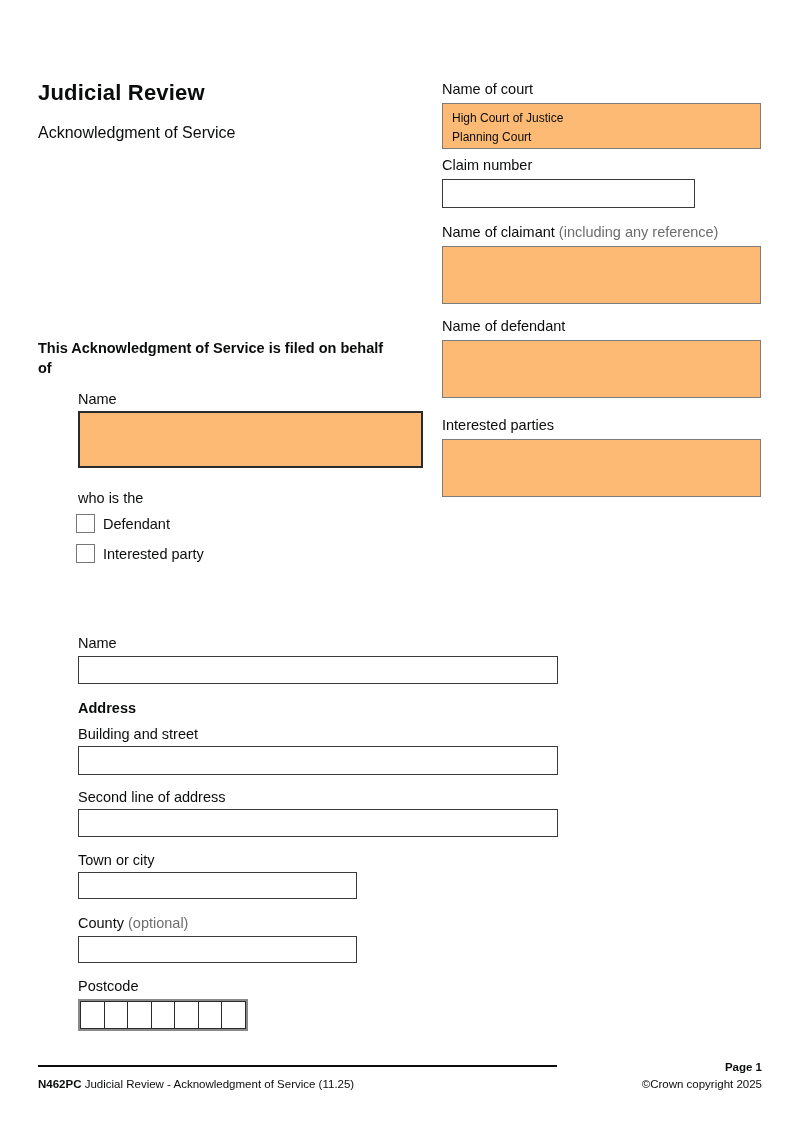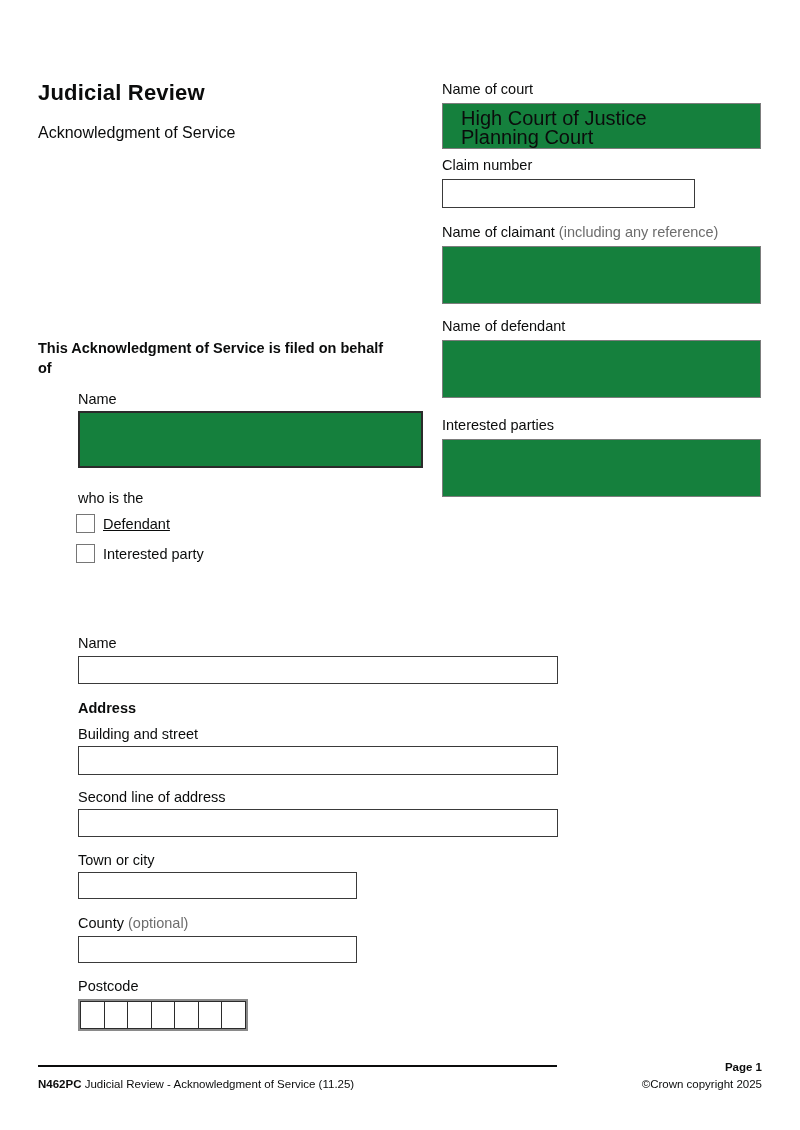--- a/index.html
+++ b/index.html
@@ -12,23 +12,23 @@
     color:#0b0c0c;
   }
   .abs { position:absolute; }
   .title { font-size:22px; font-weight:bold; letter-spacing:0.2px; }
   .subtitle { font-size:16px; font-weight:normal; }
   .label { font-size:14.5px; color:#0b0c0c; }
   .hint { color:#6d6d6d; }
   .bold-heading { font-size:14.5px; font-weight:bold; line-height:20px; }
   .bigbox {
     border:1.5px solid #7c7c7c;
-    background:#15803d;
-    font-size:20px; line-height:19px;
-    padding:5px 18px;
+    background:#fdba74;
+    font-size:12px; line-height:19px;
+    padding:5px 9px;
   }
   .bigbox.dark { border:2px solid #2b2b2b; }
   input.field {
     border:1.5px solid #3a3a3a;
     background:#fff;
     font-family:"Liberation Sans", sans-serif;
     font-size:14px;
     padding:2px 8px;
     outline:none;
     display:block;
@@ -83,21 +83,21 @@
   <div class="abs bigbox" style="left:442px; top:439px; width:319px; height:58px;"></div>
 
   <div class="abs bold-heading" style="left:38px; top:338px; width:350px;">This Acknowledgment of Service is filed on behalf of</div>
 
   <div class="abs label" style="left:78px; top:391px;">Name</div>
   <div class="abs bigbox dark" style="left:78px; top:411px; width:345px; height:57px;"></div>
 
   <div class="abs label" style="left:78px; top:490px;">who is the</div>
 
   <div class="abs checkbox" style="left:76px; top:514px;"></div>
-  <div class="abs label" style="left:103px; top:516px;text-decoration:underline;">Defendant</div>
+  <div class="abs label" style="left:103px; top:516px;">Defendant</div>
 
   <div class="abs checkbox" style="left:76px; top:544px;"></div>
   <div class="abs label" style="left:103px; top:546px;">Interested party</div>
 
 
   <div class="abs label" style="left:78px; top:635px;">Name</div>
   <input class="abs field" style="left: 78px; top: 656px; width: 480px; height: 28px;" value="">
 
   <div class="abs bold-heading" style="left:78px; top:698px;">Address</div>
 

